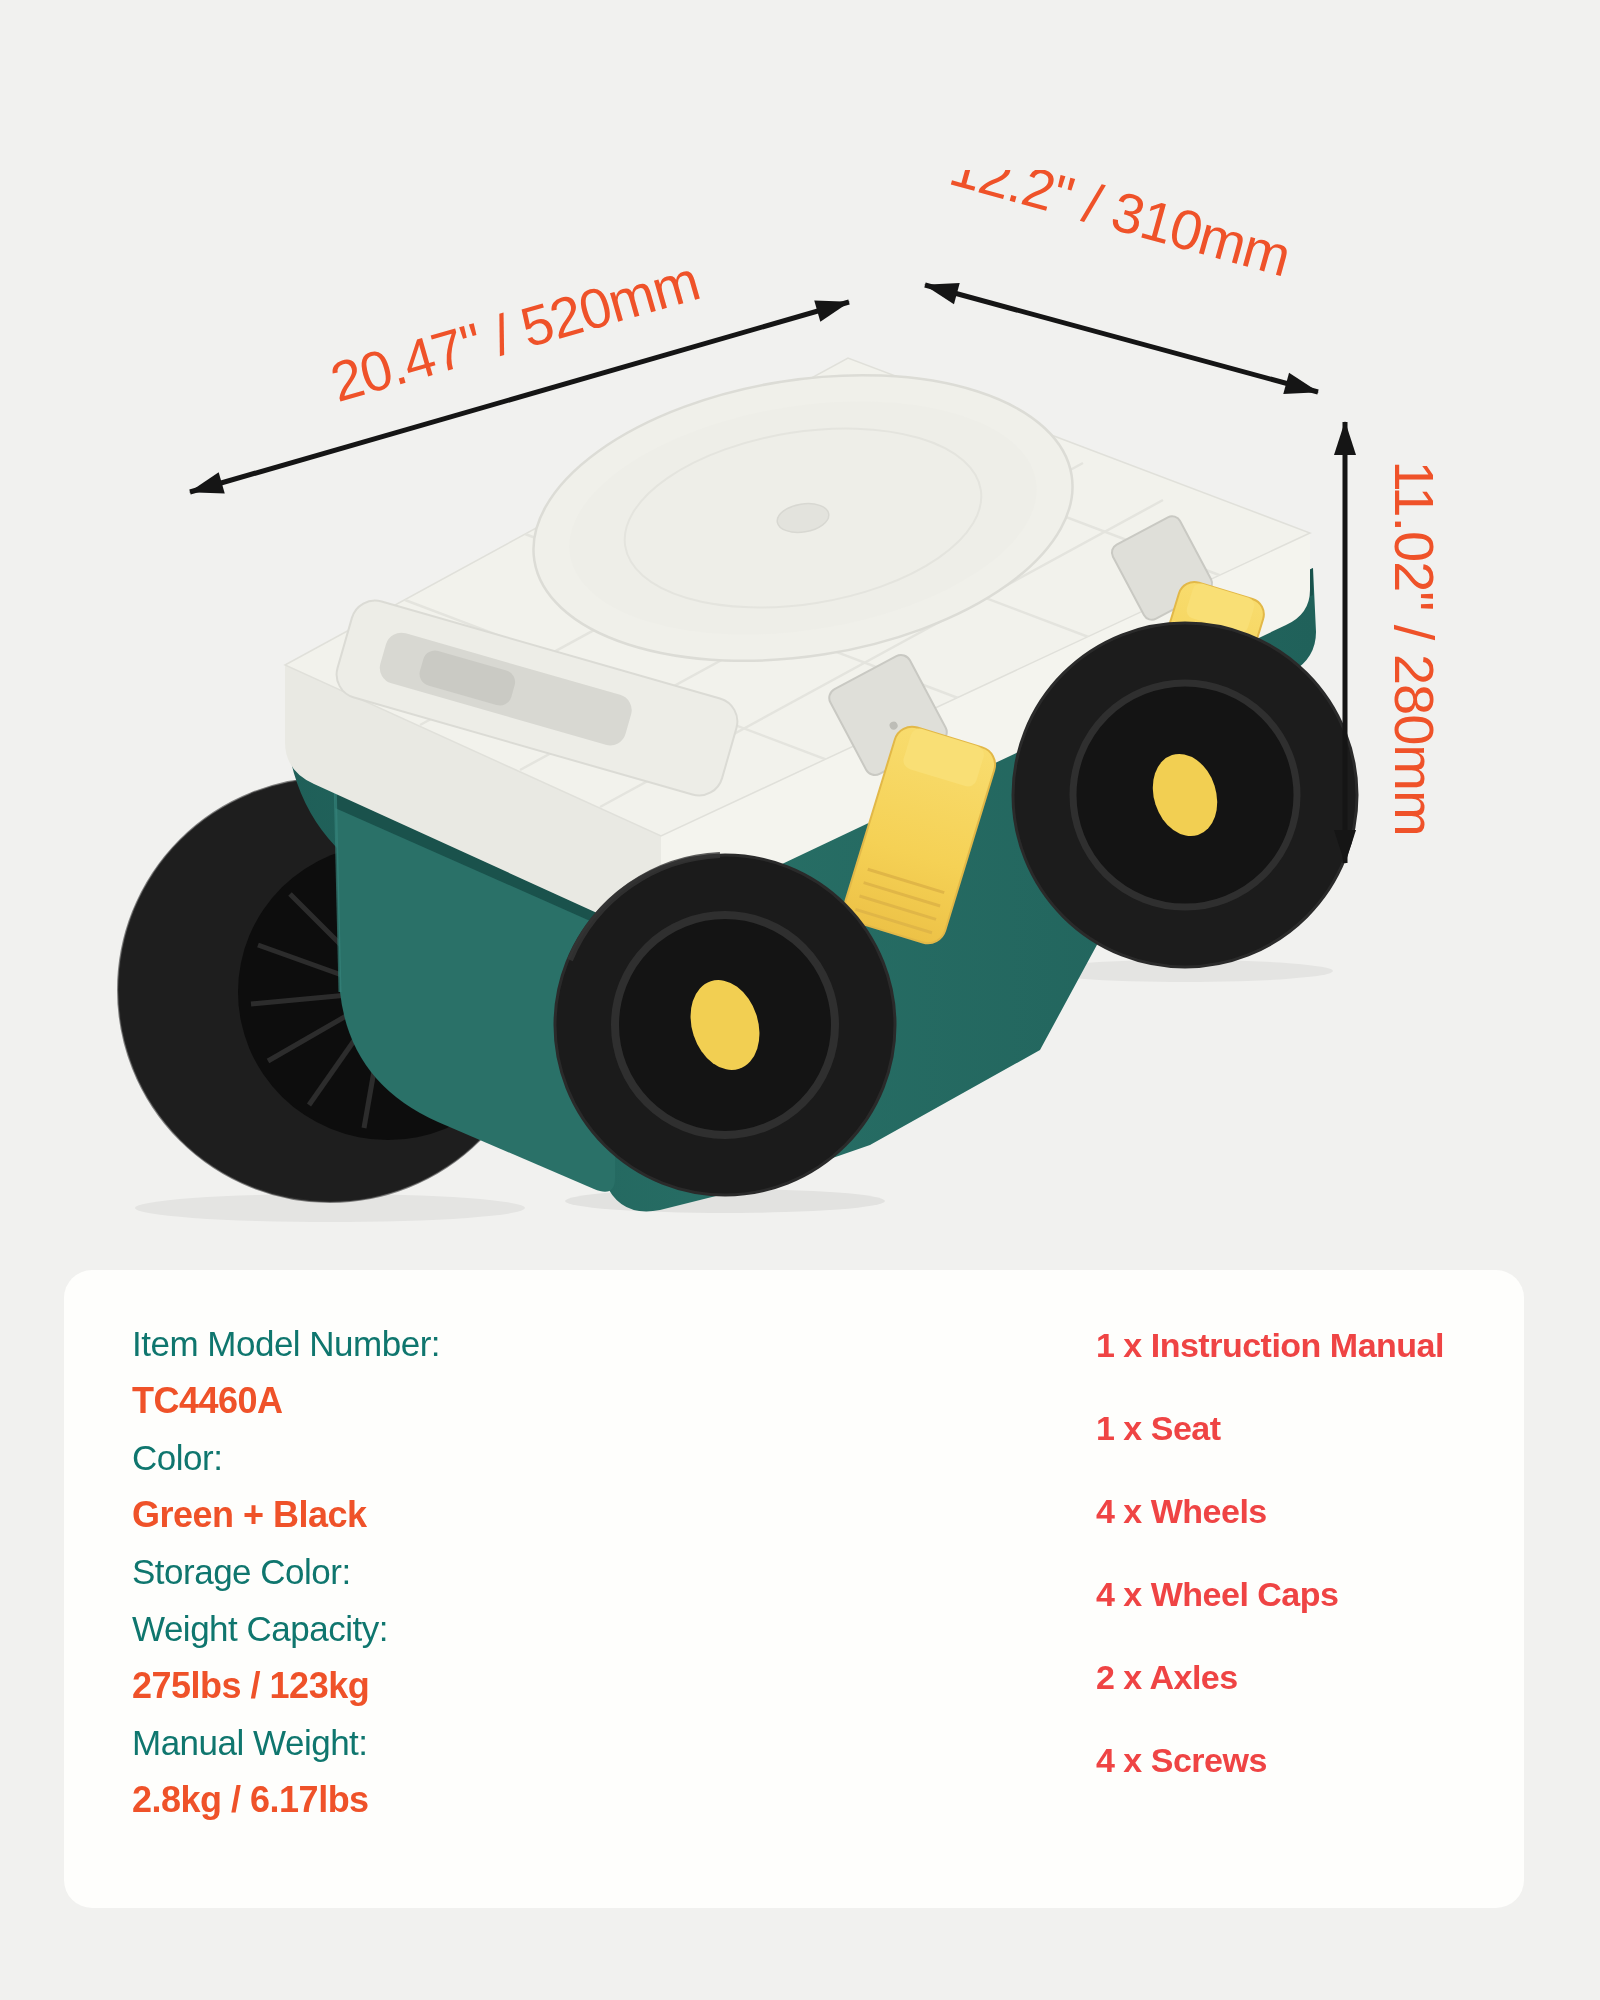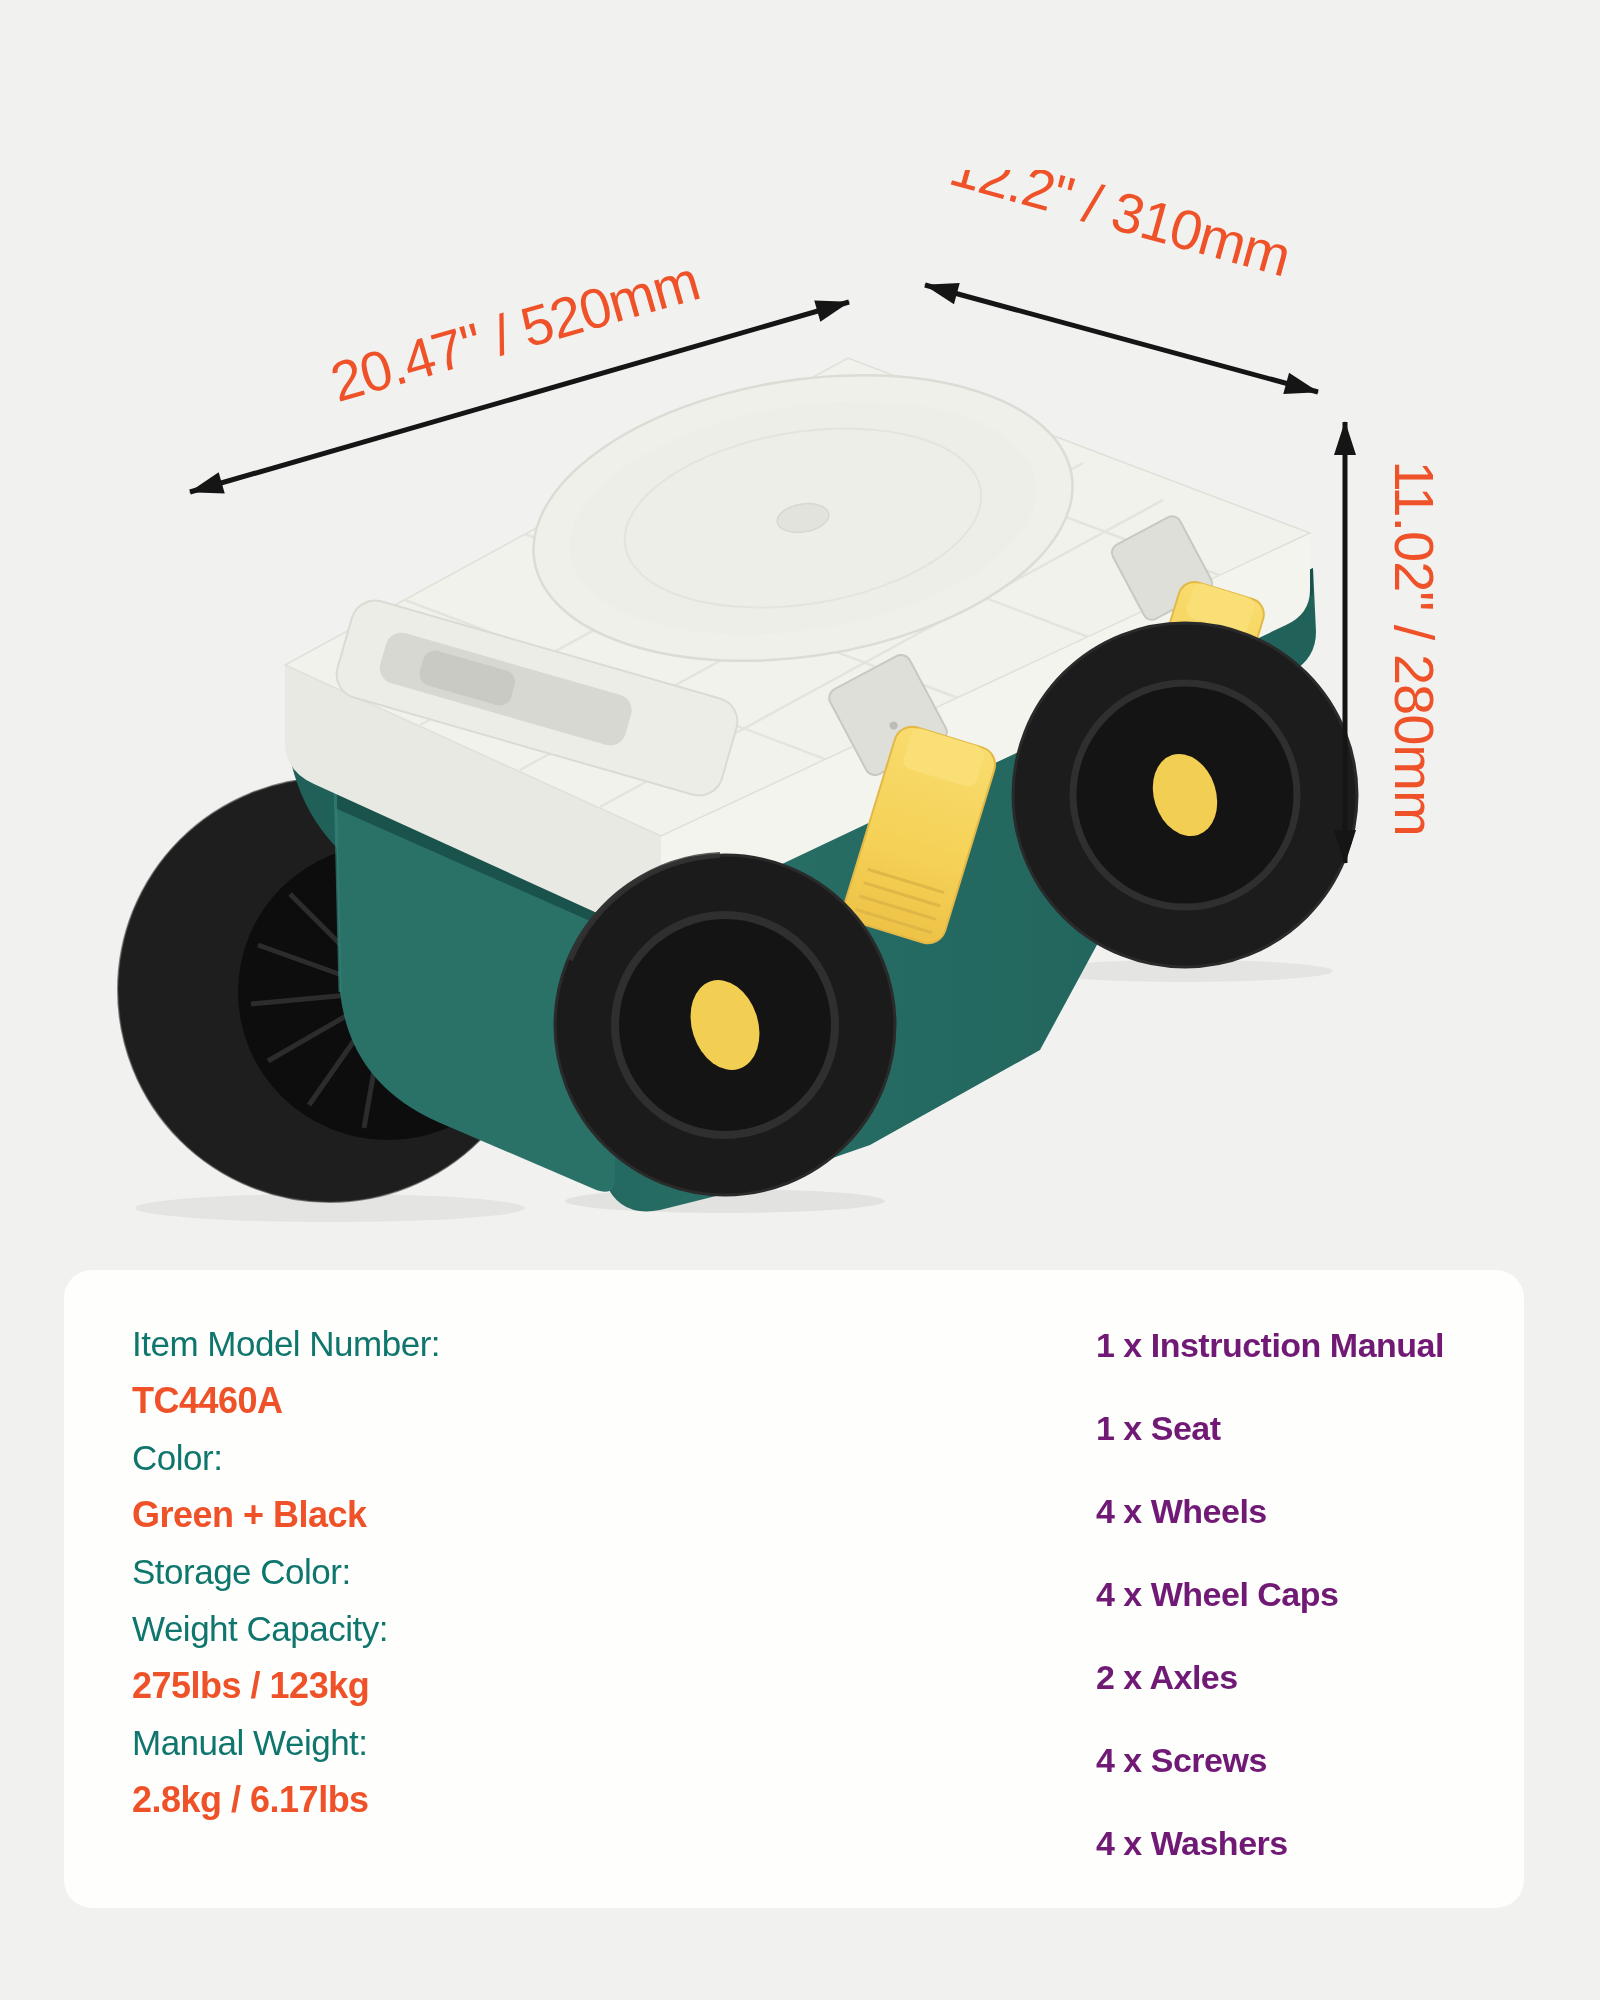--- a/index.html
+++ b/index.html
@@ -23,21 +23,21 @@
   .spec-label{
     height:57px;display:flex;align-items:center;
     font-size:35px;letter-spacing:-0.5px;color:#0f766e;
   }
   .spec-value{
     height:57px;display:flex;align-items:center;
     font-size:36px;font-weight:bold;letter-spacing:-0.5px;color:#EF5229;
   }
   .pkg-item{
     height:83px;display:flex;align-items:center;
-    font-size:34px;font-weight:bold;letter-spacing:-0.5px;color:#701a75;
+    font-size:34px;font-weight:bold;letter-spacing:-0.5px;color:#ef4444;
   }
 </style>
 </head>
 <body>
 
 <div class="stage">
 
   <svg class="product-svg" viewBox="0 0 1350 1080" aria-hidden="true">
     <defs>
       <linearGradient id="teal" x1="0" y1="0" x2="1" y2="0">
@@ -195,17 +195,16 @@
       <div class="spec-value">2.8kg / 6.17lbs</div>
     </div>
 
     <div class="spec-col-right">
       <div class="pkg-item">1 x Instruction Manual</div>
       <div class="pkg-item">1 x Seat</div>
       <div class="pkg-item">4 x Wheels</div>
       <div class="pkg-item">4 x Wheel Caps</div>
       <div class="pkg-item">2 x Axles</div>
       <div class="pkg-item">4 x Screws</div>
-      <div class="pkg-item">4 x Washers</div>
     </div>
 
   </div>
 </div>
 
 </body></html>

